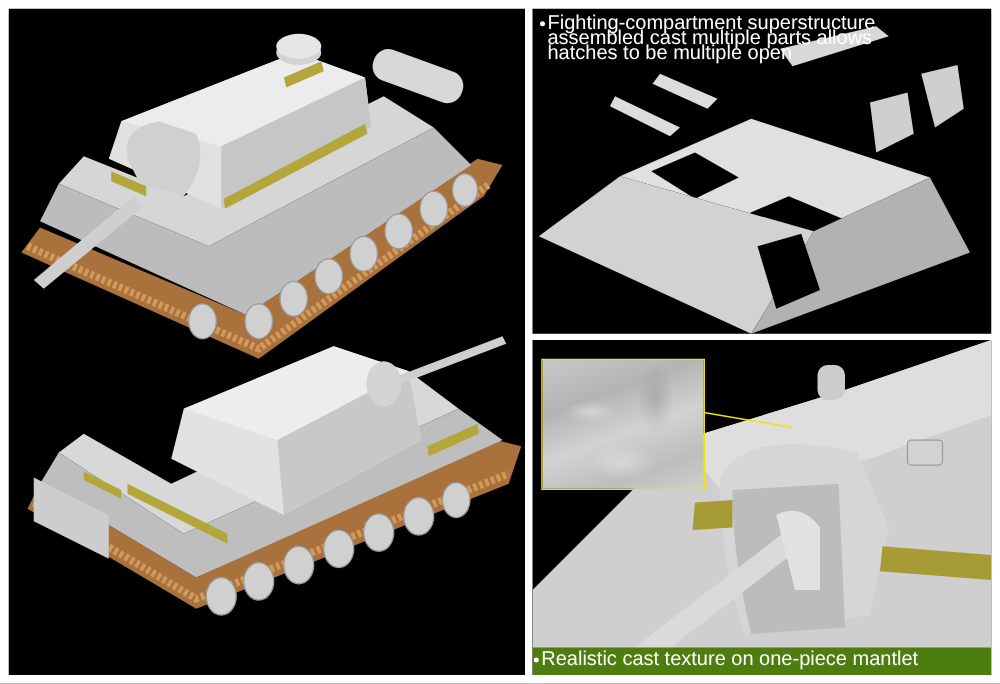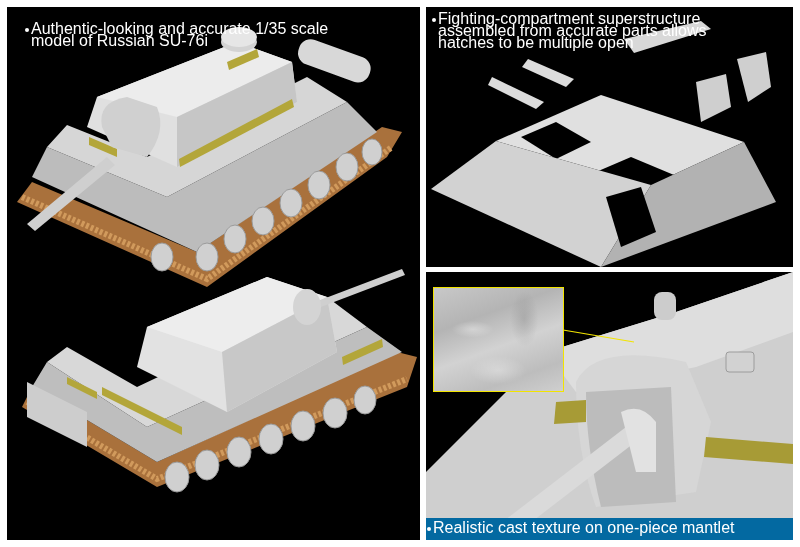--- a/index.html
+++ b/index.html
@@ -13,30 +13,26 @@
   .caption .line{display:block;white-space:nowrap;}
   .caption .indent{padding-left:6px;}
   svg{position:absolute;left:0;top:0;}
   .inset{position:absolute;left:7px;top:15px;width:129px;height:103px;border:1px solid #f2e400;
     background:
       radial-gradient(ellipse 30px 12px at 30% 40%, rgba(255,255,255,0.35), transparent 70%),
       radial-gradient(ellipse 20px 40px at 70% 30%, rgba(120,120,120,0.3), transparent 70%),
       radial-gradient(ellipse 40px 20px at 50% 80%, rgba(255,255,255,0.3), transparent 70%),
       linear-gradient(160deg,#c8c8c8 0%,#b4b4b4 30%,#d2d2d2 55%,#bdbdbd 80%,#cfcfcf 100%);
     z-index:4;}
-  .bottom-bar{position:absolute;left:0;right:0;bottom:0;height:22px;background:#0369a1;z-index:5;}
+  .bottom-bar{position:absolute;left:0;right:0;bottom:0;height:22px;background:#4d7c0f;z-index:5;}
 </style>
 </head>
 <body>
 
 <div class="panel" id="p-left">
-  <div class="caption" style="left:18px;top:16px;">
-    <span class="line"><span class="bullet"></span><span>Authentic-looking and accurate 1/35 scale</span></span>
-    <span class="line indent">model of Russian SU-76i</span>
-  </div>
   <svg width="413" height="533" viewBox="0 0 413 533">
 
     <g>
 
       <path d="M10,195 L200,280 L380,150 L395,125 L375,120 L190,245 L25,175 Z" fill="#a9713c"></path>
       <path d="M15,190 L200,272 L385,140" fill="none" stroke="#d19a5c" stroke-width="6" stroke-dasharray="3 2"></path>
 
       <path d="M25,170 L190,245 L370,125 L340,95 L160,190 L40,140 Z" fill="#bcbcbc"></path>
 
       <path d="M40,140 L160,190 L340,95 L300,70 L140,150 L60,118 Z" fill="#d6d6d6"></path>
@@ -98,21 +94,21 @@
         <ellipse cx="328" cy="406" rx="12" ry="15"></ellipse>
         <ellipse cx="358" cy="393" rx="11" ry="14"></ellipse>
       </g>
     </g>
   </svg>
 </div>
 
 <div class="panel" id="p-tr">
   <div class="caption" style="left:6px;top:6px;">
     <span class="line"><span class="bullet"></span><span>Fighting-compartment superstructure</span></span>
-    <span class="line indent">assembled from accurate parts allows</span>
+    <span class="line indent">assembled cast multiple parts allows</span>
     <span class="line indent">hatches to be multiple open</span>
   </div>
   <svg width="367" height="260" viewBox="0 0 367 260">
 
     <path d="M198,32 L275,14 L285,22 L208,46 Z" fill="#d8d8d8"></path>
     <path d="M102,52 L148,72 L140,80 L96,60 Z" fill="#dcdcdc"></path>
     <path d="M66,70 L118,95 L110,102 L62,78 Z" fill="#dcdcdc"></path>
     <path d="M270,75 L300,67 L305,100 L275,115 Z" fill="#cfcfcf"></path>
     <path d="M311,52 L340,45 L345,80 L322,95 Z" fill="#cfcfcf"></path>
 

